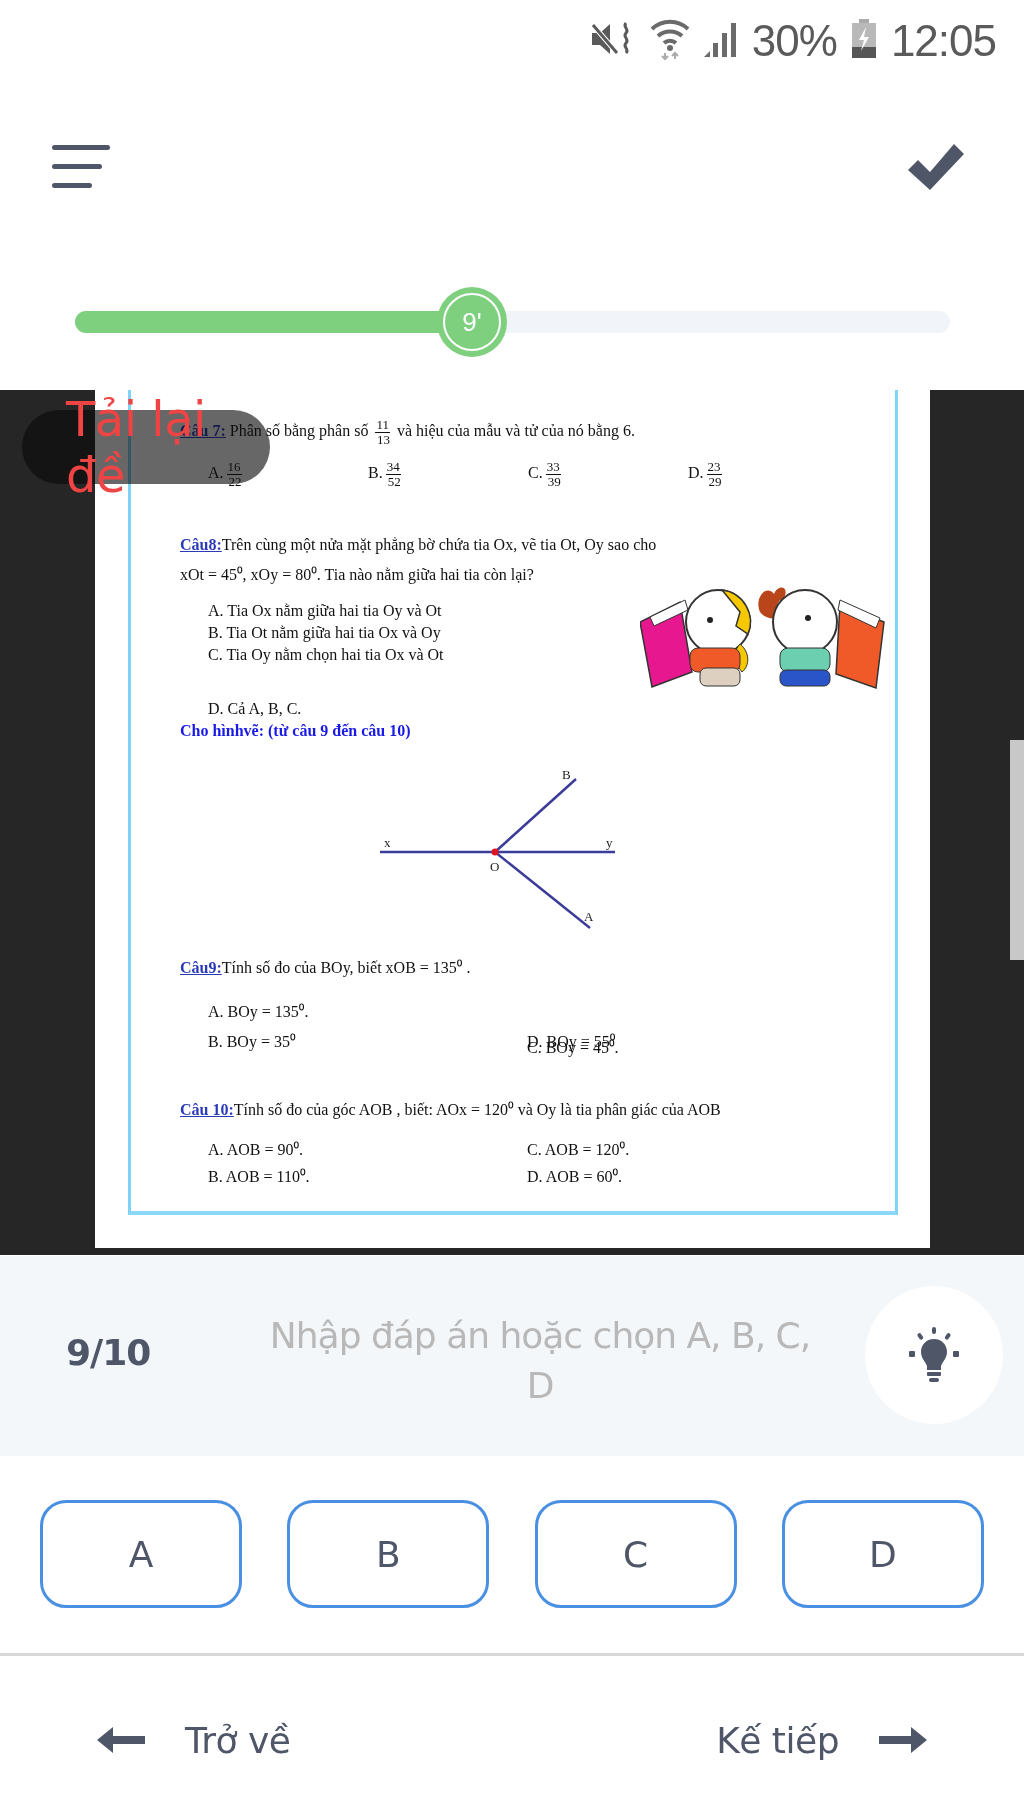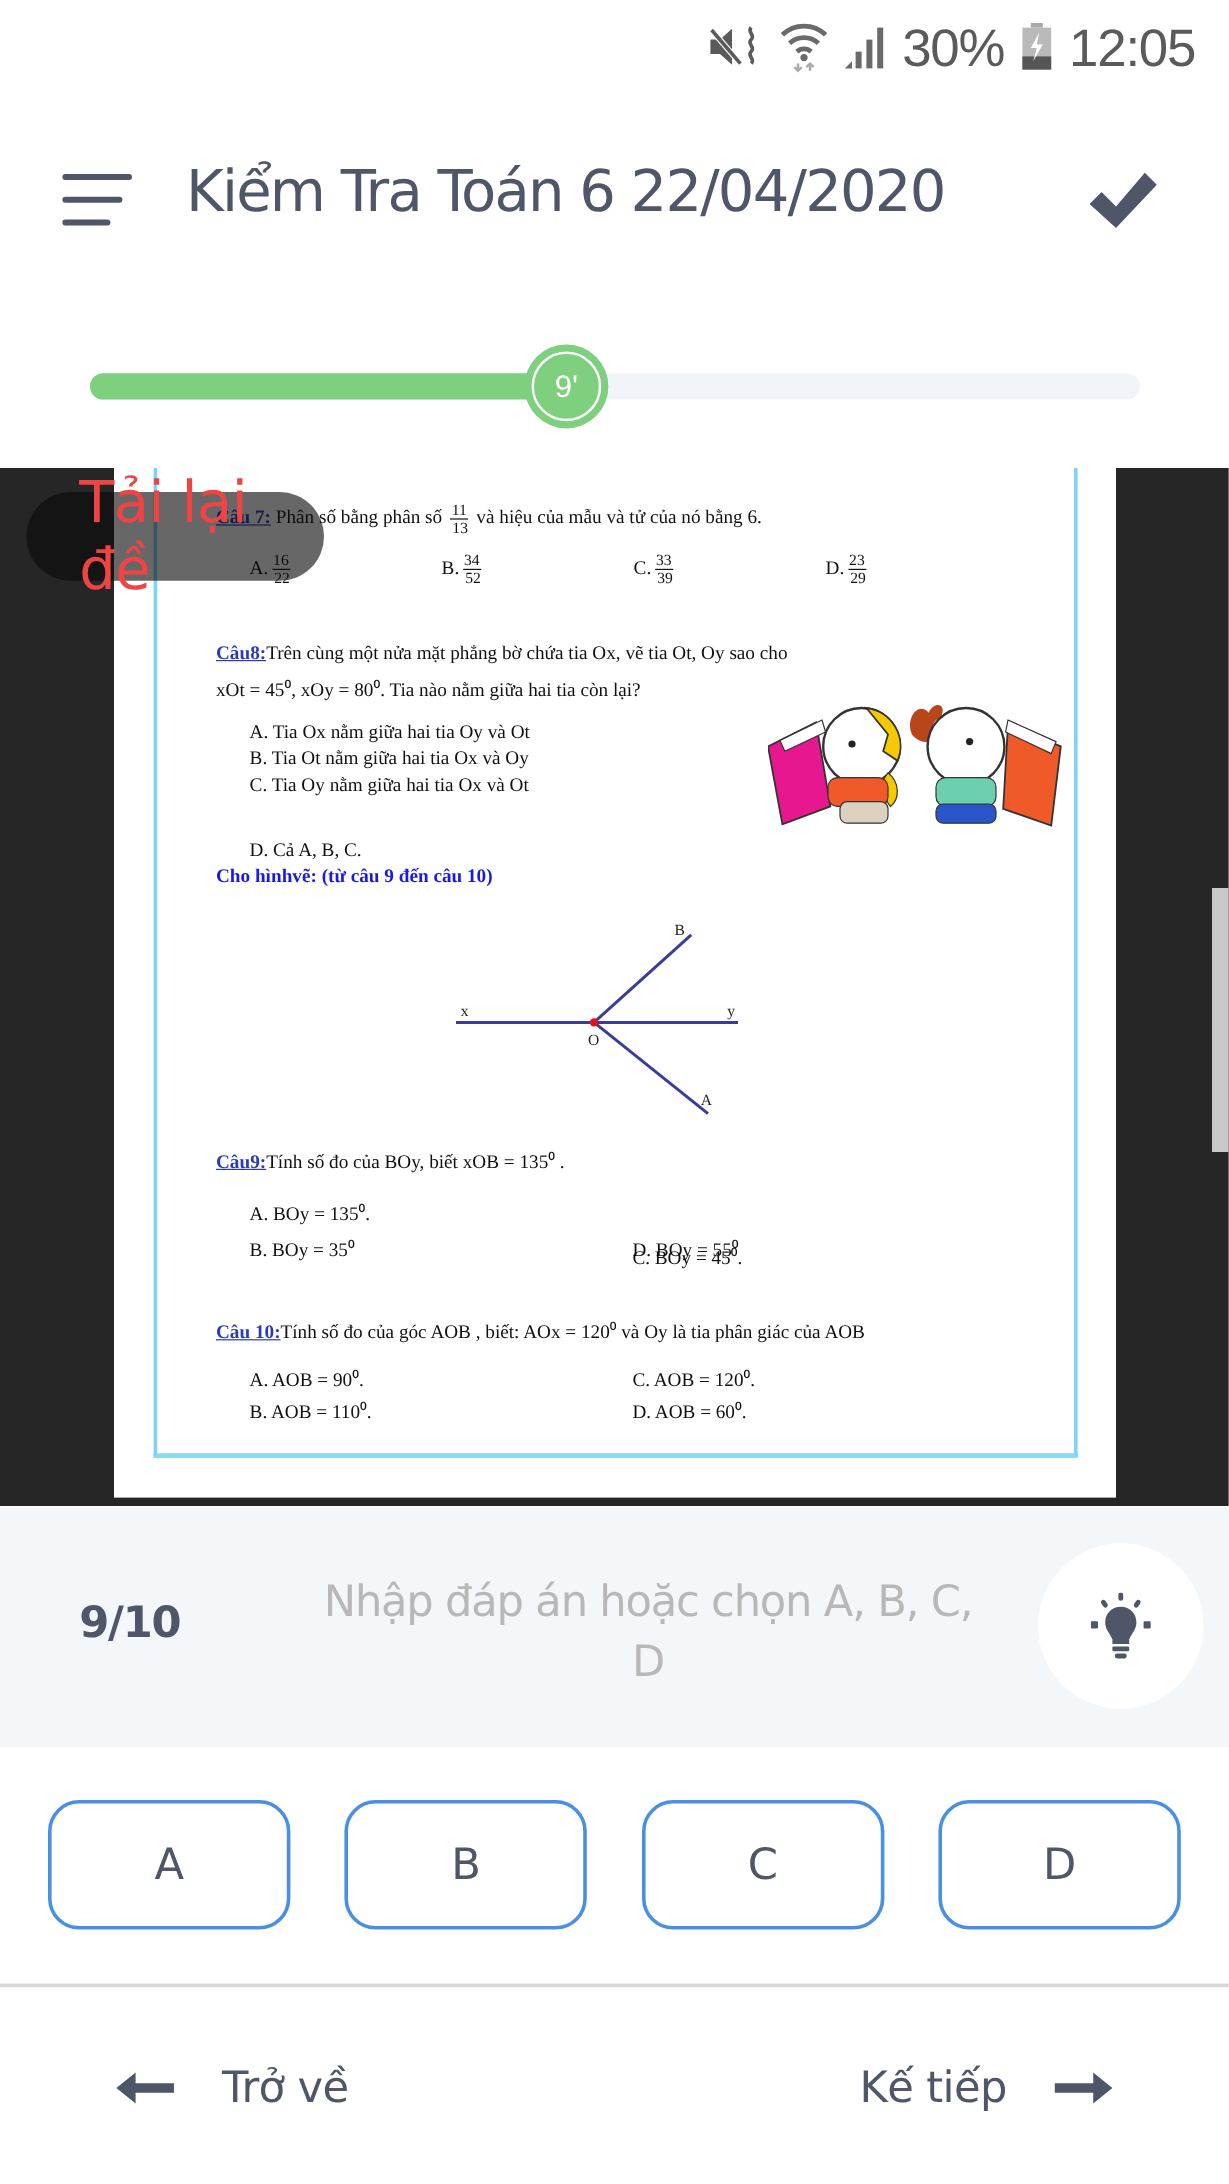--- a/index.html
+++ b/index.html
@@ -106,21 +106,20 @@
   </span>
   <span class="sb-text">12:05</span>
 </div>
 
 <div class="header">
   <div class="hamburger">
     <span></span>
       <span></span>
       <span></span>
   </div>
-  <div class="title">Kiểm Tra Toán 6 22/04/2020</div>
   <div class="check-btn">
     <svg width="62" height="56" viewBox="0 0 62 56">
         <path d="M4 30l10-10 12 12L50 4l10 10-34 36z" fill="#4f5668"></path>
       </svg>
   </div>
 </div>
 
 <div class="progress">
   <div class="track"></div>
   <div class="fill"></div>
@@ -161,21 +160,21 @@
       <span class="num">23</span>
       <span>29</span>
     </span></div>
 
 <div class="doc" style="top:536px; width:665px; text-align:justify;">
   <span class="q-label">Câu8:</span><span>Trên cùng một nửa mặt phẳng bờ chứa tia Ox, vẽ tia Ot, Oy sao cho</span>
 </div>
 <div class="doc" style="top:563px;">xOt = 45⁰, xOy = 80⁰. Tia nào nằm giữa hai tia còn lại?</div>
 <div class="opt-row" style="top:602px; left:208px;">A. Tia Ox nằm giữa hai tia Oy và Ot</div>
 <div class="opt-row" style="top:624px; left:208px;">B. Tia  Ot nằm giữa hai tia Ox và Oy</div>
-<div class="opt-row" style="top:646px; left:208px;">C. Tia Oy nằm giữa hai tia Ox và Ot</div>
+<div class="opt-row" style="top:646px; left:208px;">C. Tia Oy nằm chọn hai tia Ox và Ot</div>
 <div class="opt-row" style="top:668px; left:208px;margin-top:32px;">D. Cả A, B, C.</div>
 
 <svg class="illustration" viewBox="0 0 250 112">
   <polygon points="0,40 40,20 52,90 12,105" fill="#e6178f" stroke="#333" stroke-width="1.5"></polygon>
   <polygon points="10,35 45,18 48,28 14,44" fill="#fff" stroke="#333" stroke-width="1"></polygon>
   <circle cx="78" cy="40" r="32" fill="#fff" stroke="#333" stroke-width="2"></circle>
   <path d="M82 8a32 32 0 0 1 26 44l-12 -8 4-14z" fill="#f6c800" stroke="#333" stroke-width="1.5"></path>
   <path d="M100 62c10 8 10 22 2 28c-6-8-12-16-2-28z" fill="#f6c800" stroke="#333" stroke-width="1"></path>
   <rect x="50" y="66" width="50" height="24" rx="8" fill="#f05a28" stroke="#333" stroke-width="1"></rect>
   <rect x="60" y="86" width="40" height="18" rx="6" fill="#ddd0c0" stroke="#333" stroke-width="1"></rect>

